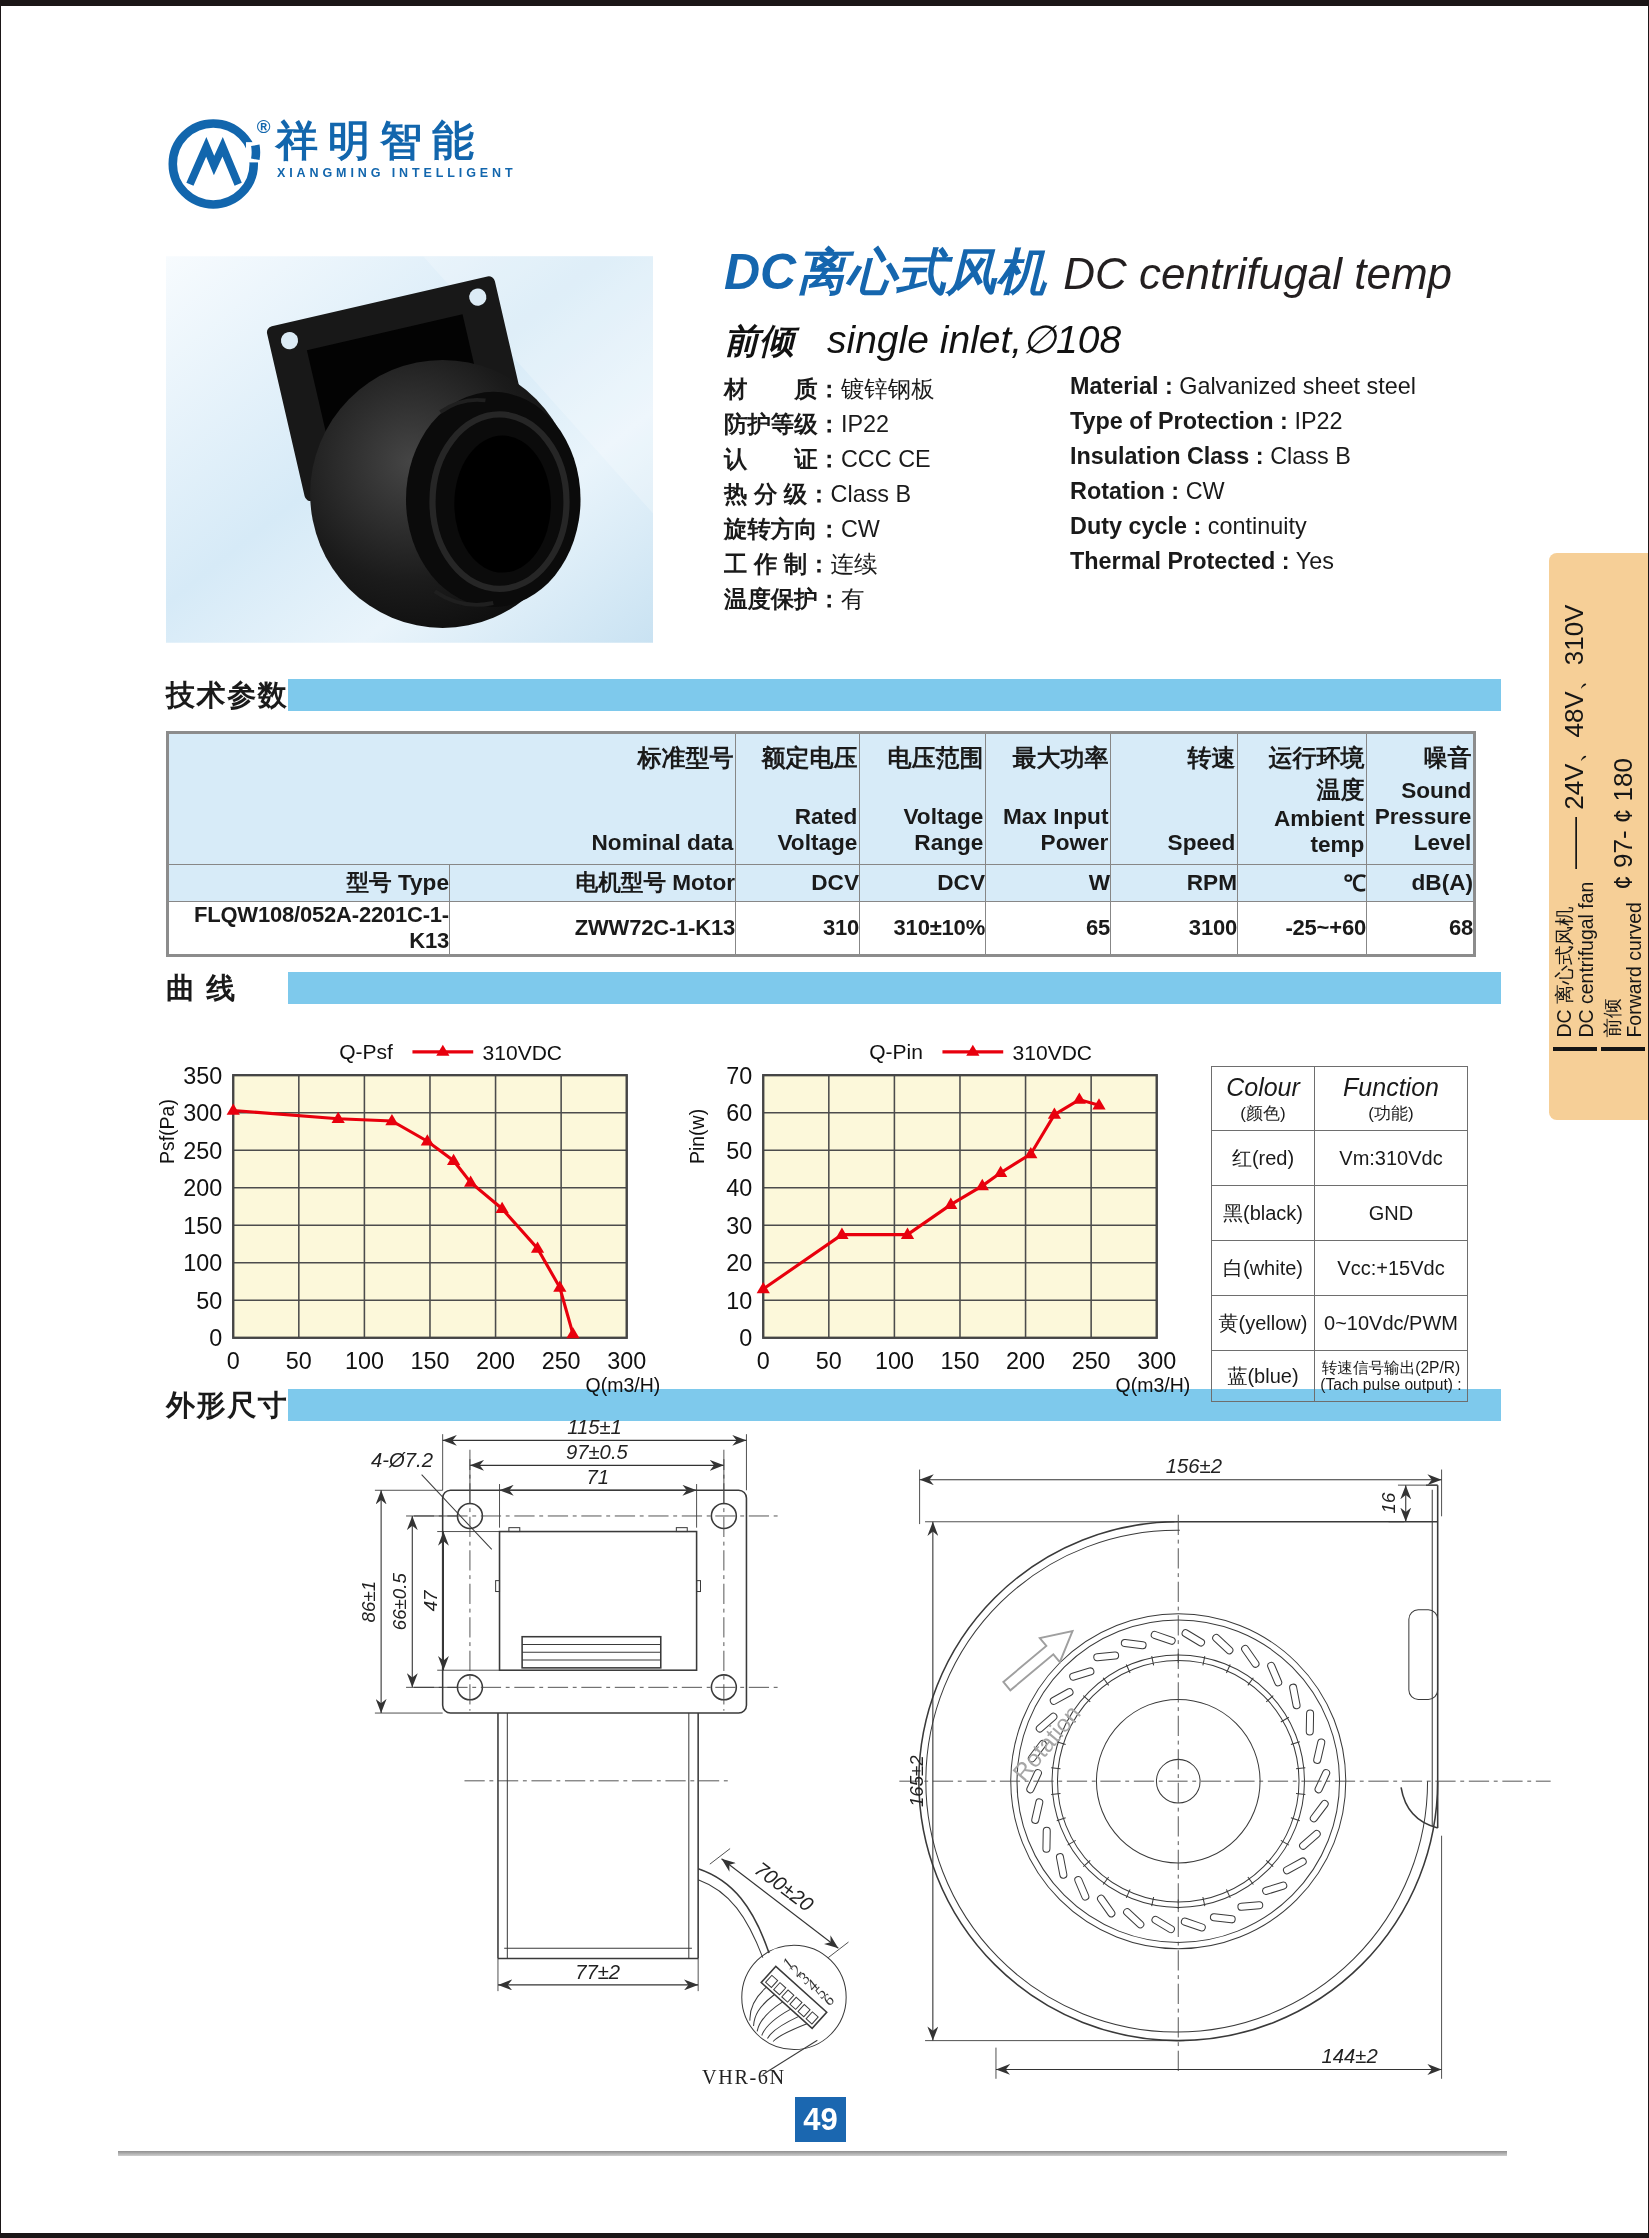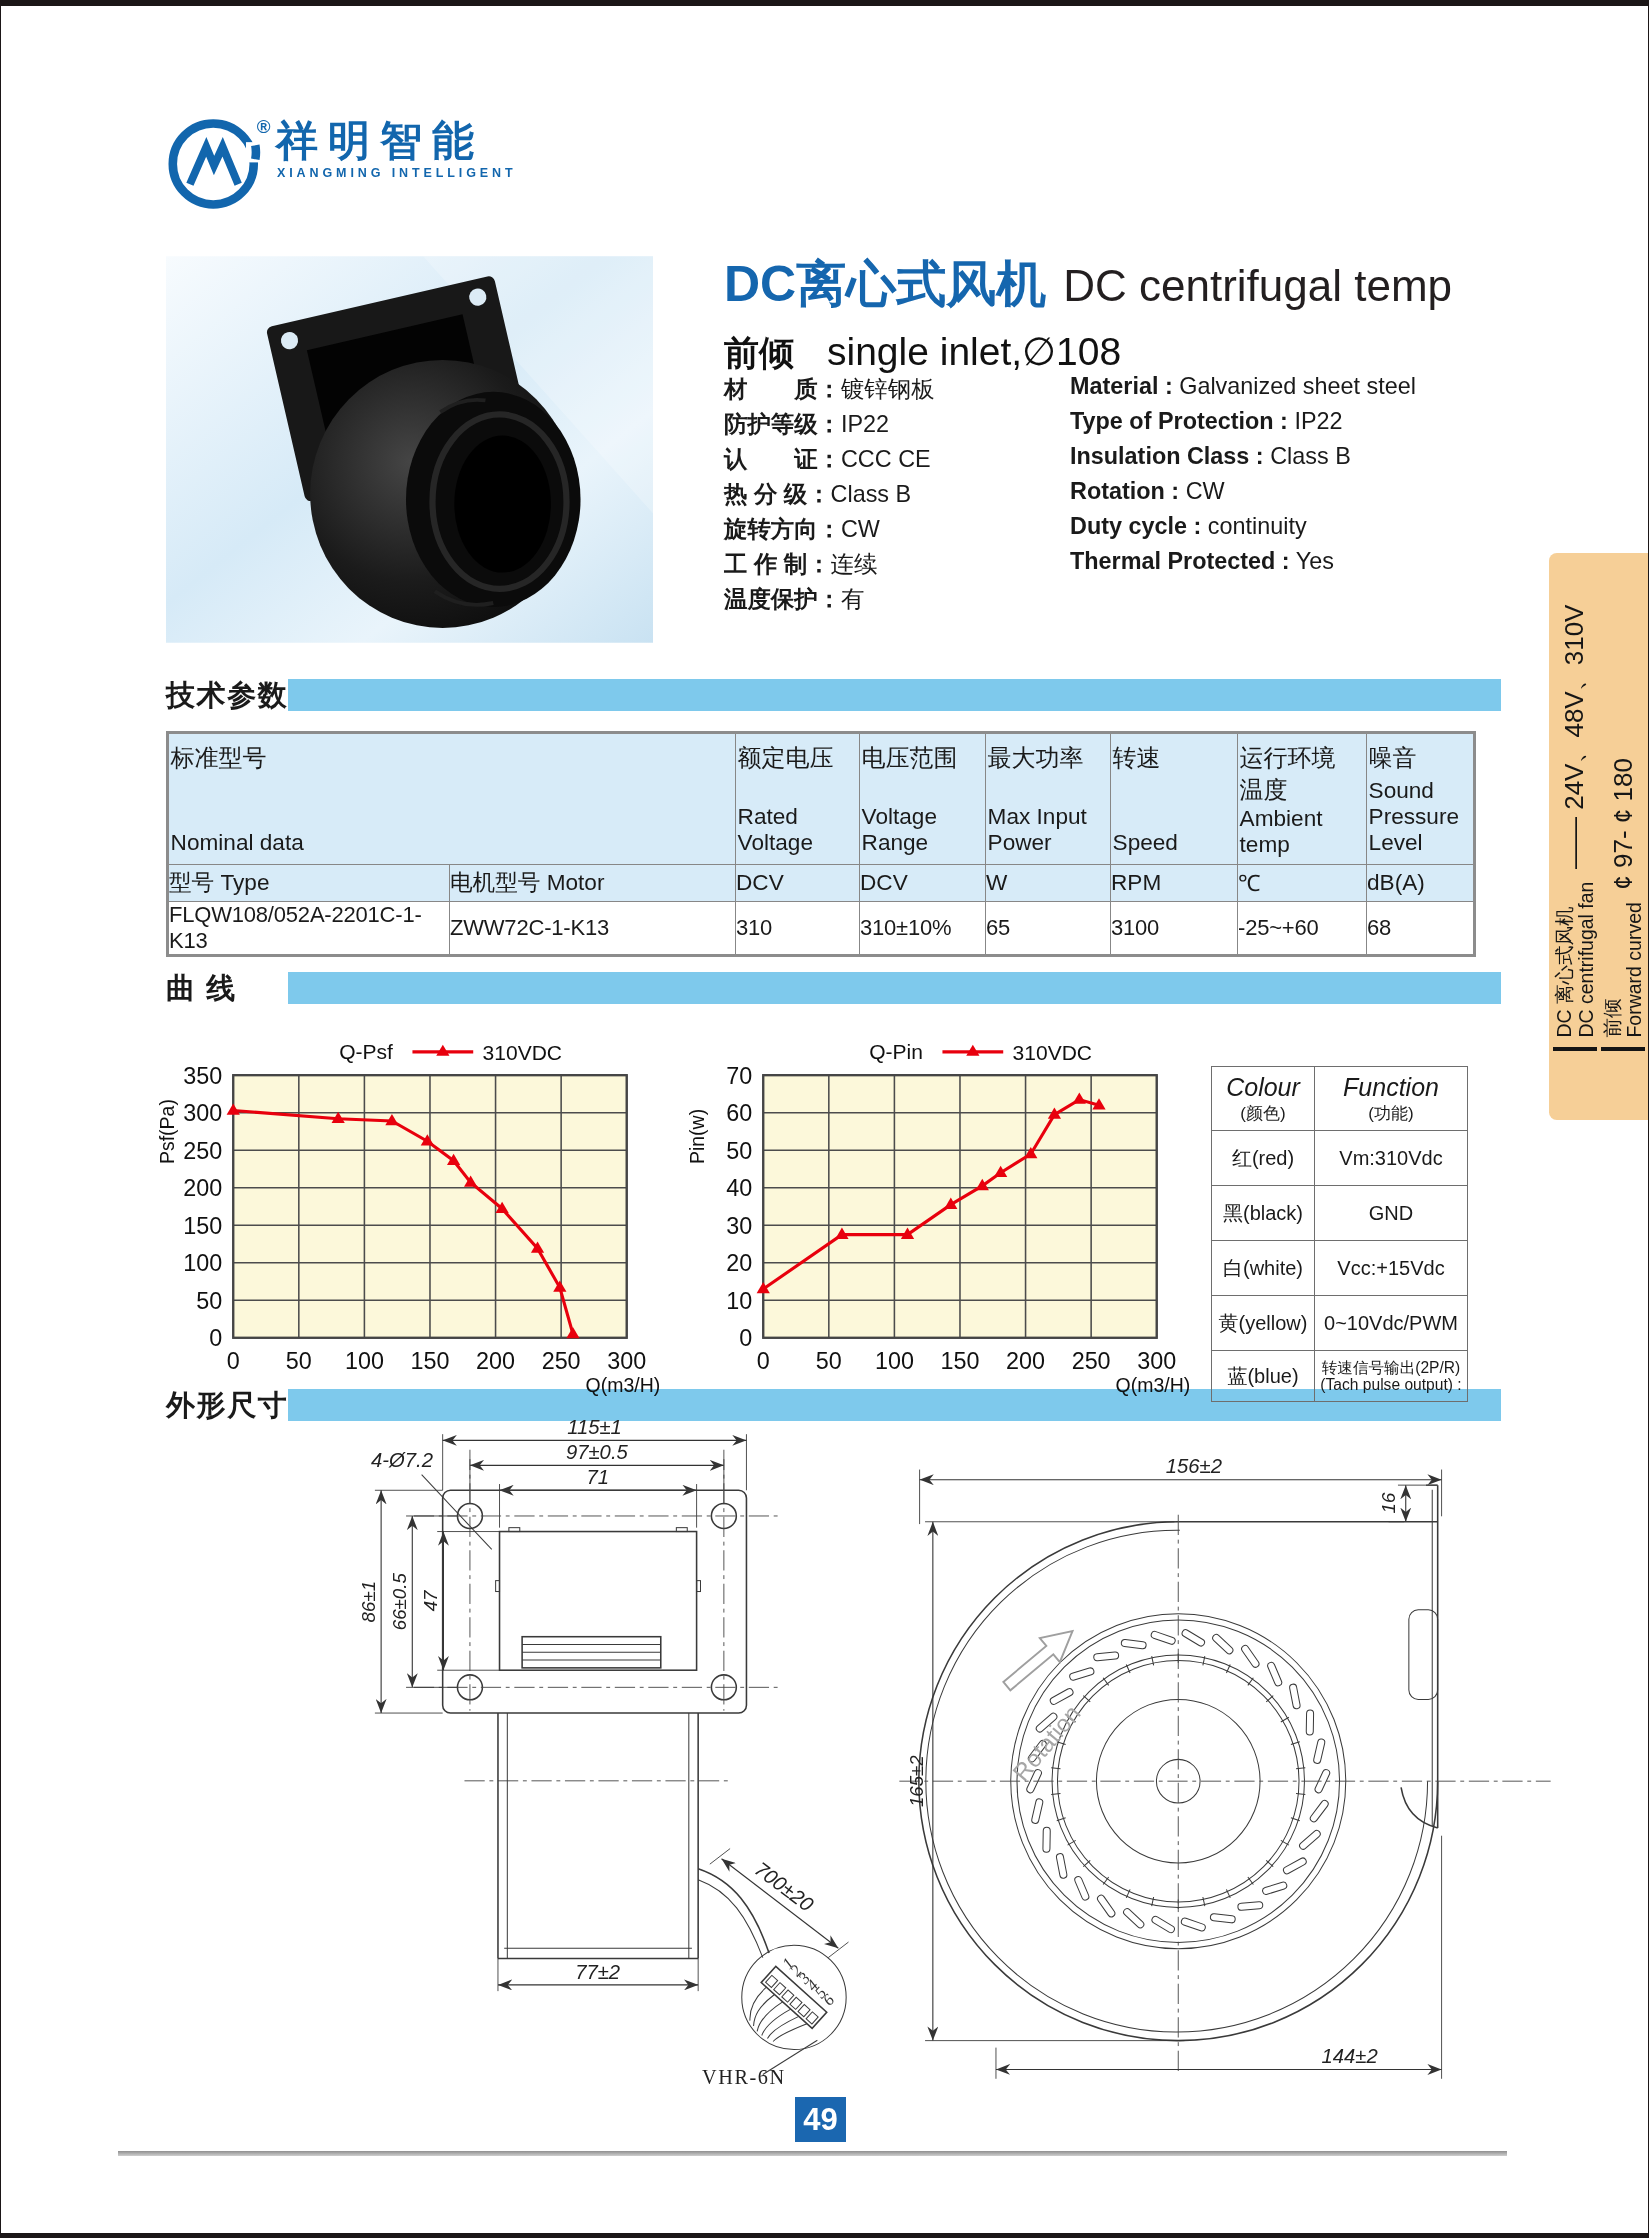--- a/index.html
+++ b/index.html
@@ -12,21 +12,21 @@
 
   
   #logo{left:164px;top:111px;width:546px;height:109px;}
   #logo-name{position:absolute;left:111px;top:1.6px;font-size:42px;font-weight:bold;color:#1266ad;letter-spacing:10px;}
   #logo-sub{position:absolute;left:112px;top:55px;font-size:12.5px;font-weight:bold;color:#1266ad;letter-spacing:3.9px;}
 
   
   #photo{left:165px;top:256px;}
 
   
-  #title{left:723px;top:251px;width:787px;}
+  #title{left:723px;top:239px;width:787px;font-style:italic;}
   #title-line1{display:flex;align-items:baseline;}
   #title-cn{font-size:50px;font-weight:bold;color:#1566ae;}
   #title-en{font-size:44px;color:#231f20;margin-left:17px;}
   #title-line2{display:flex;align-items:baseline;margin-top:11px;}
   #sub-cn{font-size:35px;font-weight:bold;color:#111;}
   #sub-en{font-size:39px;color:#111;margin-left:33px;}
 
   
   #specs{left:723px;top:373px;width:787px;}
   .spec-col{position:absolute;top:0;}
@@ -39,21 +39,21 @@
   
   .section{position:absolute;left:165px;width:1335px;height:36px;}
   .section-label{position:absolute;left:0;top:0;font-size:29px;font-weight:bold;line-height:36px;letter-spacing:1.6px;}
   .section-bar{position:absolute;left:122px;right:0;top:1.6px;bottom:1.6px;background:#7ec9ec;}
   #sec-tech{top:677px;}
   #sec-curve{top:970px;}
   #sec-dim{top:1387px;}
 
   
   #table{left:165px;top:731px;width:1308px;border-collapse:collapse;table-layout:fixed;}
-  #table td{border:1.6px solid #878787;text-align:left;vertical-align:middle;padding:0;}
+  #table td{border:1.6px solid #878787;text-align:right;vertical-align:middle;padding:0;font-weight:bold;}
   #table{border:3.1px solid #8c8c8c;}
   .th1{height:129px;background:#d7ebf8;}
   .th1 .cellwrap{display:flex;flex-direction:column;justify-content:space-between;height:114px;padding:7.8px 1.6px;}
   .th1 .cn{font-size:24px;}
   .th1 .en{font-size:22.6px;}
   .th2{height:36px;background:#d7ebf8;font-size:22.6px;}
   .tdata{height:50px;background:#ffffff;font-size:22px;letter-spacing:-0.2px;}
 
   
   .chart-box{position:absolute;width:511px;height:374px;}

